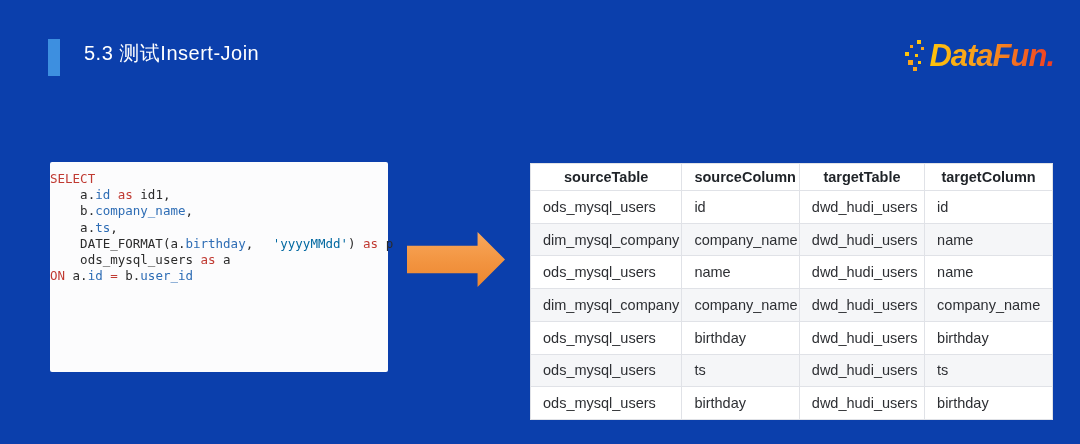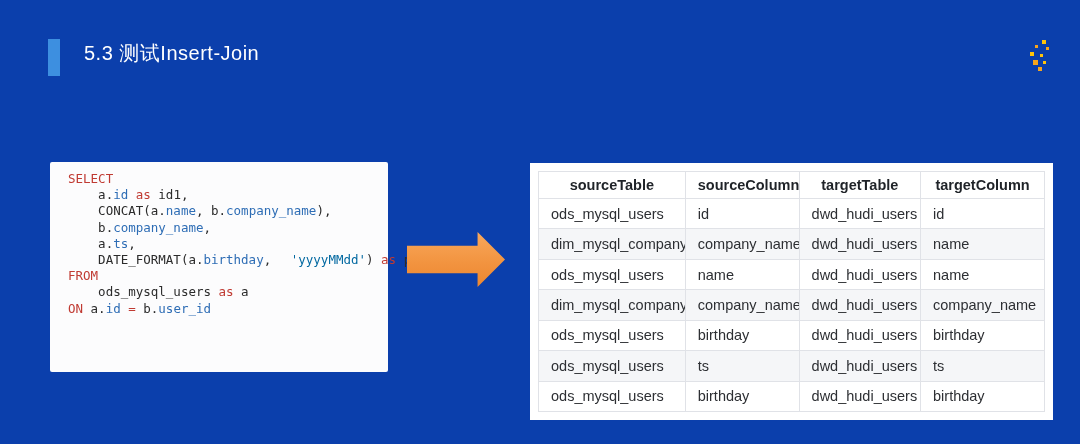--- a/index.html
+++ b/index.html
@@ -54,21 +54,21 @@
     line-height:40px;
   }
 
   
   .code-panel{
     position:absolute;left:50px;top:162px;
     width:338px;height:210px;
     background:#FCFCFD;
     border-radius:2px;
     box-sizing:border-box;
-    padding:9px 6px 0 18px;
+    padding:9px 6px 0 0;
     font-family:"DejaVu Sans Mono", monospace;
     font-size:12.5px;
     line-height:16.2px;
     color:#2B2B2B;
   }
   .code-line{white-space:pre;}
   .tok-kw{color:#C03A32;}
   .tok-id{color:#2E6DB5;}
   .tok-str{color:#0369a1;margin-left:12px;}
   .tok-plain{color:#2B2B2B;}
@@ -80,21 +80,20 @@
     background:linear-gradient(180deg,#F9A85C 0%,#F29440 55%,#ED8730 100%);
     clip-path:polygon(0 25%,72% 25%,72% 0,100% 50%,72% 100%,72% 75%,0 75%);
   }
 
   
   .table-panel{
     position:absolute;left:530px;top:163px;
     width:523px;height:257px;
     background:#ffffff;
     box-sizing:border-box;
-    padding:8px;
   }
   table.mapping{
     width:100%;height:100%;
     border-collapse:collapse;
     font-size:14.5px;
     color:#2D2F33;
     table-layout:fixed;
   }
   table.mapping th, table.mapping td{
     border:1px solid #E0E2E7;
@@ -122,30 +121,29 @@
   <span class="logo-pixels">
     <i></i>
       <i></i>
       <i></i>
       <i></i>
       <i></i>
       <i></i>
       <i></i>
       <i></i>
   </span>
+  <span class="logo-text">DataFun.</span>
 </div>
 
 <div class="code-panel" id="code-panel">
     <div class="code-line"><span class="tok-kw">SELECT</span></div>
     <div class="code-line"><span class="tok-plain">    a.</span><span class="tok-id">id</span><span class="tok-plain"> </span><span class="tok-kw">as</span><span class="tok-plain"> id1,</span></div>
-    <div class="code-line"><span class="tok-plain">    CONCAT(a.</span><span class="tok-id">name</span><span class="tok-plain">, b.</span><span class="tok-id">company_name</span><span class="tok-plain">),</span></div>
     <div class="code-line"><span class="tok-plain">    b.</span><span class="tok-id">company_name</span><span class="tok-plain">,</span></div>
     <div class="code-line"><span class="tok-plain">    a.</span><span class="tok-id">ts</span><span class="tok-plain">,</span></div>
     <div class="code-line"><span class="tok-plain">    DATE_FORMAT(a.</span><span class="tok-id">birthday</span><span class="tok-plain">, </span><span class="tok-str">'yyyyMMdd'</span><span class="tok-plain">) </span><span class="tok-kw">as</span><span class="tok-plain"> p</span></div>
-    <div class="code-line"><span class="tok-kw">FROM</span></div>
     <div class="code-line"><span class="tok-plain">    ods_mysql_users </span><span class="tok-kw">as</span><span class="tok-plain"> a</span></div>
     <div class="code-line"><span class="tok-kw">ON</span><span class="tok-plain"> a.</span><span class="tok-id">id</span><span class="tok-plain"> </span><span class="tok-kw">=</span><span class="tok-plain"> b.</span><span class="tok-id">user_id</span></div>
   </div>
 
 <div class="block-arrow"></div>
 
 <div class="table-panel">
   <table class="mapping">
     <colgroup>
         <col class="c1">

